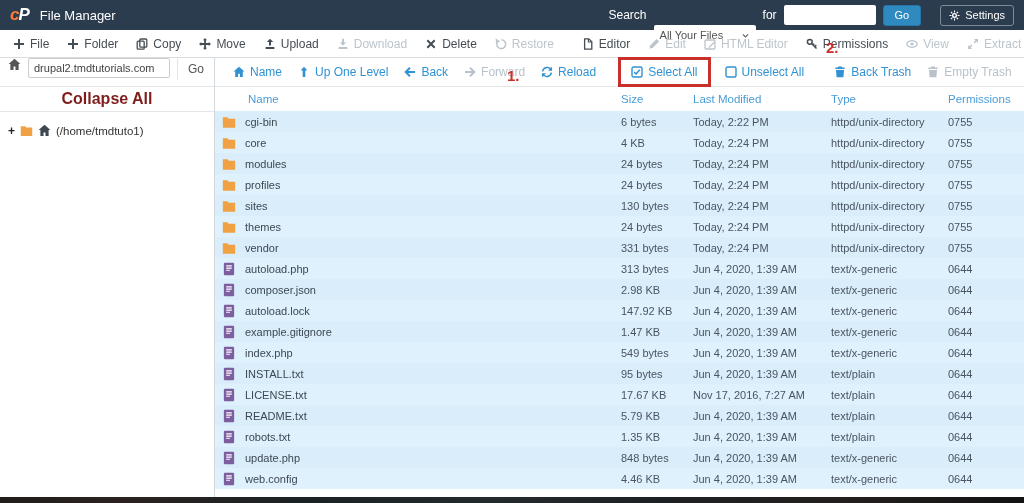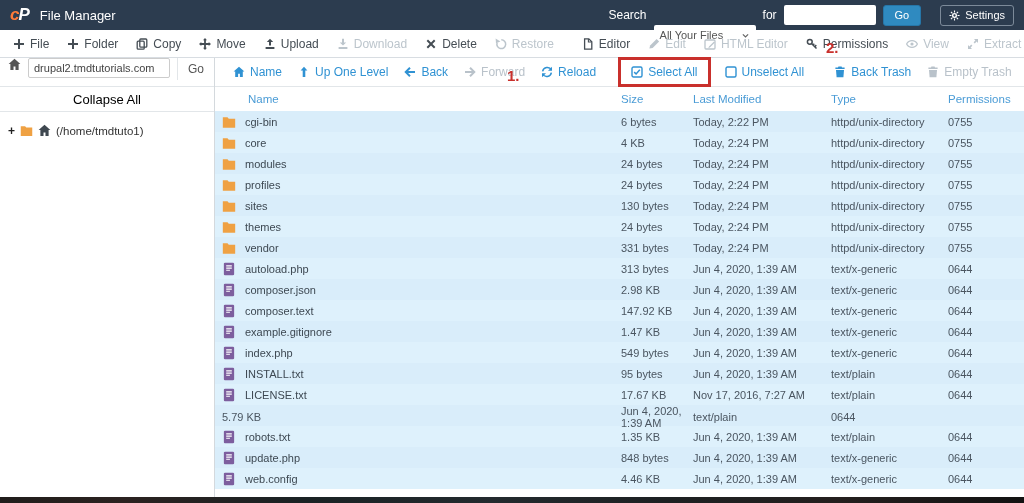--- a/index.html
+++ b/index.html
@@ -33,21 +33,21 @@
   .tsep { width:1px; height:18px; background:#d8dde2; margin:0 5px; }
 
   
   .main { display:flex; height:439px; }
   .sidebar { width:215px; border-right:1px solid #d4d9dd; background:#fff; flex-shrink:0; }
   .domain-row { height:29px; display:flex; align-items:flex-start; border-bottom:1px solid #e2e6e9; padding:0 8px; gap:7px; color:#555; }
   .domain-row svg { width:13px; height:13px; flex-shrink:0; }
   .domain-input { flex:1; min-width:0; border:1px solid #ccc; height:20px; font-size:11px; padding:0 5px; color:#444; border-radius:2px; }
   .sb-go { font-size:12px; color:#555; background:none; border:none; border-left:1px solid #e2e6e9; padding:4px 2px 4px 10px; cursor:pointer; }
   .collapse-row { height:25px; display:flex; align-items:center; justify-content:center; border-bottom:1px solid #e2e6e9; }
-  .collapse-link { color:#000000; font-size:13px; cursor:pointer; }
+  .collapse-link { color:#7f1d1d; font-size:16px; cursor:pointer;font-weight:bold; }
   .tree-item { display:flex; align-items:center; gap:5px; padding:12px 8px; font-size:11.5px; color:#333; cursor:pointer; }
   .tree-item .expand { color:#222; font-weight:bold; font-size:12px; line-height:1; }
   .tree-item svg { width:13px; height:13px; }
   .tree-folder { color:#efa143; display:flex; }
   .tree-home { color:#3f4850; display:flex; }
 
   
   .content { flex:1; display:flex; flex-direction:column; min-width:0; }
   .filenav { height:29px; display:flex; align-items:center; padding:0 10px; border-bottom:1px solid #e2e6e9; }
   .fnbtn { display:flex; align-items:center; gap:5px; color:#3092d3; font-size:12px; background:none; border:none;
@@ -480,21 +480,21 @@
           <span>0644</span>
         </div>
         <div class="frow">
           <span class="cell-name">
             <span class="fic file">
               <svg viewBox="0 0 12 12" fill="currentColor">
                 <rect x="1.6" y=".6" width="8.8" height="10.8" rx="1"></rect>
                 <path d="M3.6 3.3h4.8M3.6 5.2h4.8M3.6 7.1h3.2" stroke="#fff" stroke-width="1" fill="none"></path>
               </svg>
             </span>
-            <span>composer.text</span>
+            <span>autoload.lock</span>
           </span>
           <span>147.92 KB</span>
           <span>Jun 4, 2020, 1:39 AM</span>
           <span>text/x-generic</span>
           <span>0644</span>
         </div>
         <div class="frow">
           <span class="cell-name">
             <span class="fic file">
               <svg viewBox="0 0 12 12" fill="currentColor">
@@ -548,20 +548,29 @@
               </svg>
             </span>
             <span>LICENSE.txt</span>
           </span>
           <span>17.67 KB</span>
           <span>Nov 17, 2016, 7:27 AM</span>
           <span>text/plain</span>
           <span>0644</span>
         </div>
         <div class="frow">
+          <span class="cell-name">
+            <span class="fic file">
+              <svg viewBox="0 0 12 12" fill="currentColor">
+                <rect x="1.6" y=".6" width="8.8" height="10.8" rx="1"></rect>
+                <path d="M3.6 3.3h4.8M3.6 5.2h4.8M3.6 7.1h3.2" stroke="#fff" stroke-width="1" fill="none"></path>
+              </svg>
+            </span>
+            <span>README.txt</span>
+          </span>
           <span>5.79 KB</span>
           <span>Jun 4, 2020, 1:39 AM</span>
           <span>text/plain</span>
           <span>0644</span>
         </div>
         <div class="frow">
           <span class="cell-name">
             <span class="fic file">
               <svg viewBox="0 0 12 12" fill="currentColor">
                 <rect x="1.6" y=".6" width="8.8" height="10.8" rx="1"></rect>

